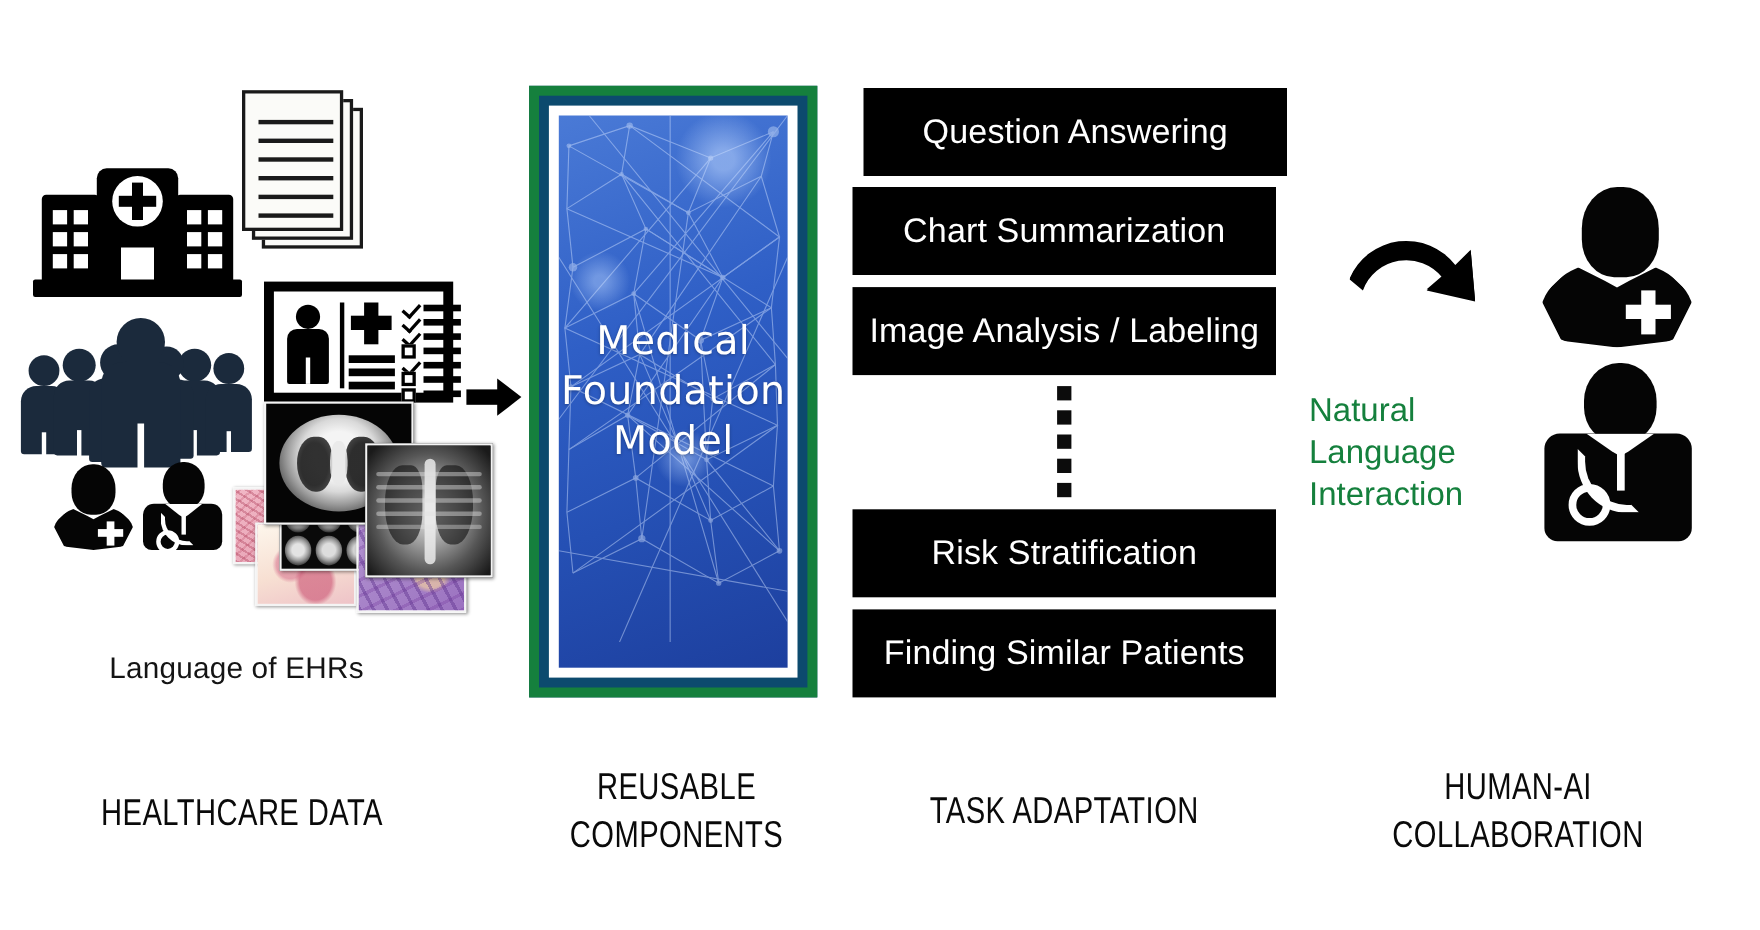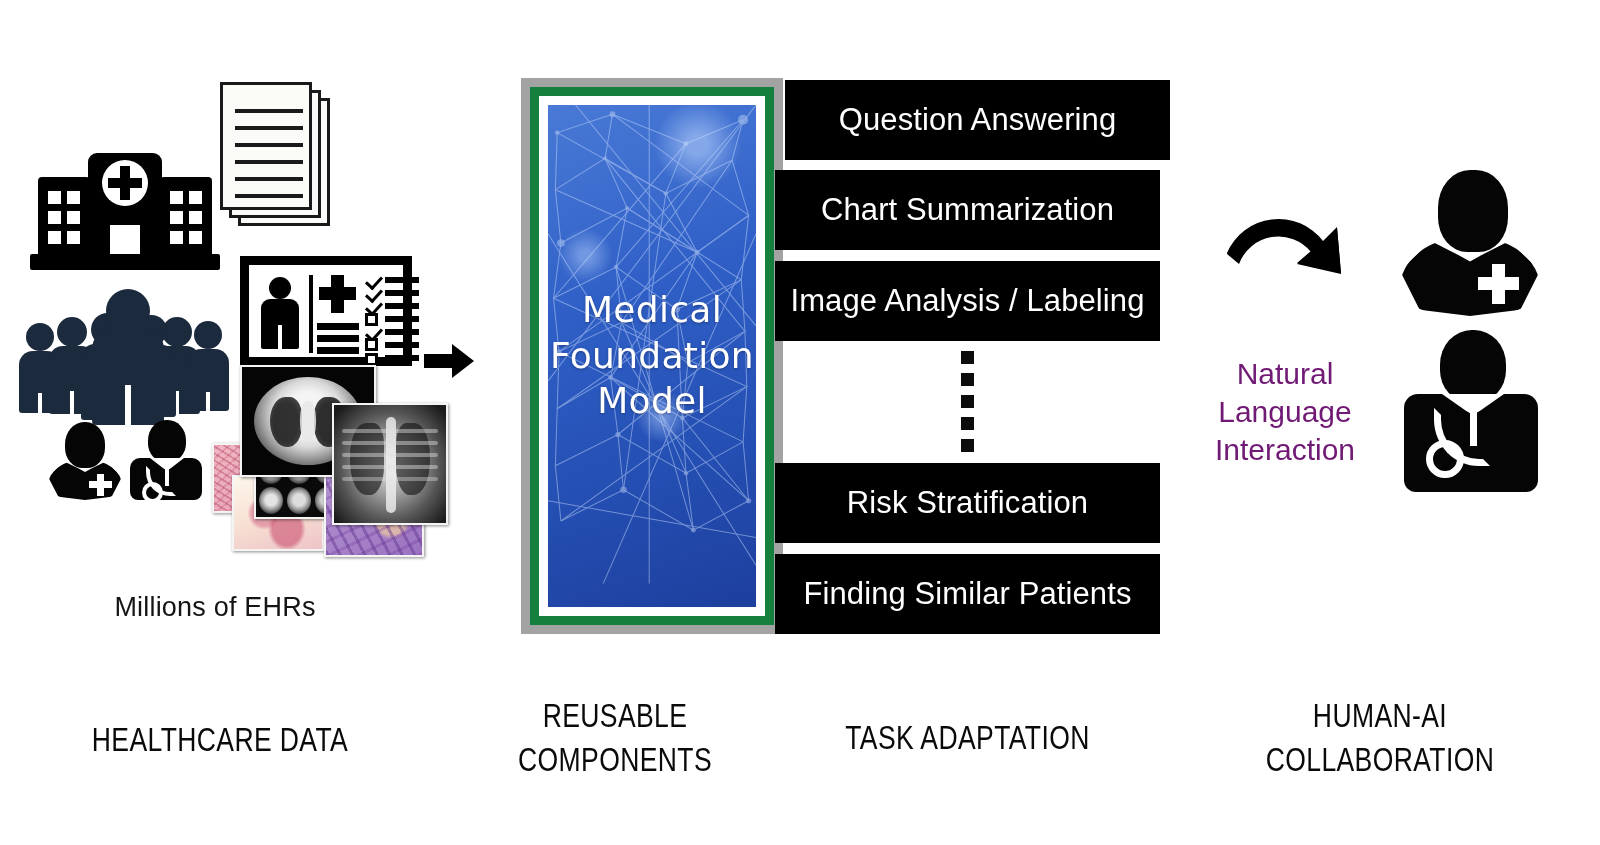--- a/index.html
+++ b/index.html
@@ -156,23 +156,22 @@
     width: 0; height: 0;
     border-top: 17px solid transparent;
     border-bottom: 17px solid transparent;
     border-left: 22px solid #000;
   }
 
   
   #mfm-outer {
     position: absolute;
     box-sizing: border-box;
-    background: #15803d;
-    border: 9px solid #a3a3a3;
-    margin-left: 40px;
+    background: #0c4a6e;
+    border: 9px solid #15803d;
   }
   #mfm-gap {
     position: absolute;
     inset: 9px;
     background: #ffffff;
   }
   #mfm-inner {
     position: absolute;
     inset: 18px;
     background:
@@ -214,24 +213,23 @@
   }
   .vdot {
     position: absolute;
     width: 13px; height: 13px;
     background: #0c0c0c;
   }
 
   
   #nli-text {
     position: absolute;
-    text-align: center;
     font-family: "Liberation Sans", sans-serif;
     font-size: 30px;
-    color: #701a75;
+    color: #15803d;
     line-height: 1.27;
     white-space: pre-line;
   }
   #cycle-icon { position: absolute; }
 </style>
 </head>
 <body>
 
 <div id="canvas">
 
@@ -400,21 +398,21 @@
         <div style="position:absolute;left:8px;top:24px;width:96px;height:4px;background:rgba(225,225,225,0.45);border-radius:2px;"></div>
         <div style="position:absolute;left:8px;top:36px;width:96px;height:4px;background:rgba(225,225,225,0.45);border-radius:2px;"></div>
         <div style="position:absolute;left:8px;top:48px;width:96px;height:4px;background:rgba(225,225,225,0.45);border-radius:2px;"></div>
         <div style="position:absolute;left:8px;top:60px;width:96px;height:4px;background:rgba(225,225,225,0.45);border-radius:2px;"></div>
         <div style="position:absolute;left:8px;top:72px;width:96px;height:4px;background:rgba(225,225,225,0.38);border-radius:2px;"></div>
       </div>
     </div>
 
   </div>
 
-  <div id="hc-caption-ehr">Millions of EHRs</div>
+  <div id="hc-caption-ehr">Language of EHRs</div>
 
   <div class="abs" style="left:424px;top:344px;width:62px;height:34px;">
     <div class="arrow-shaft" style="left:0px;top:10px;width:30px;height:14px;"></div>
     <div class="arrow-head" style="left:28px;top:0px;"></div>
   </div>
 
   <div id="mfm-outer" style="left:481px;top:78px;width:262px;height:556px;">
     <div id="mfm-gap"></div>
     <div id="mfm-inner">
       <svg id="mfm-net" viewBox="0 0 226 520" preserveAspectRatio="none">

